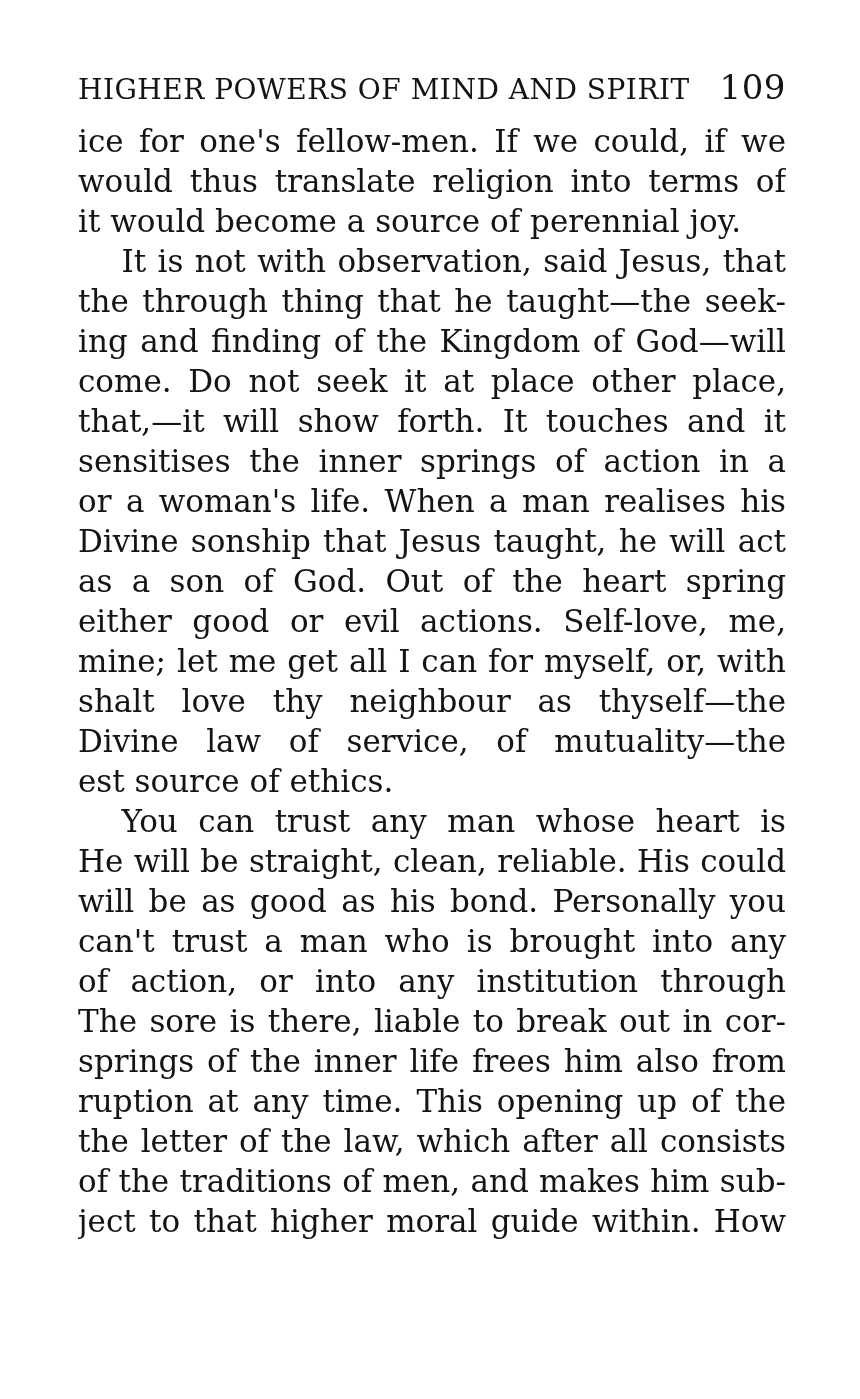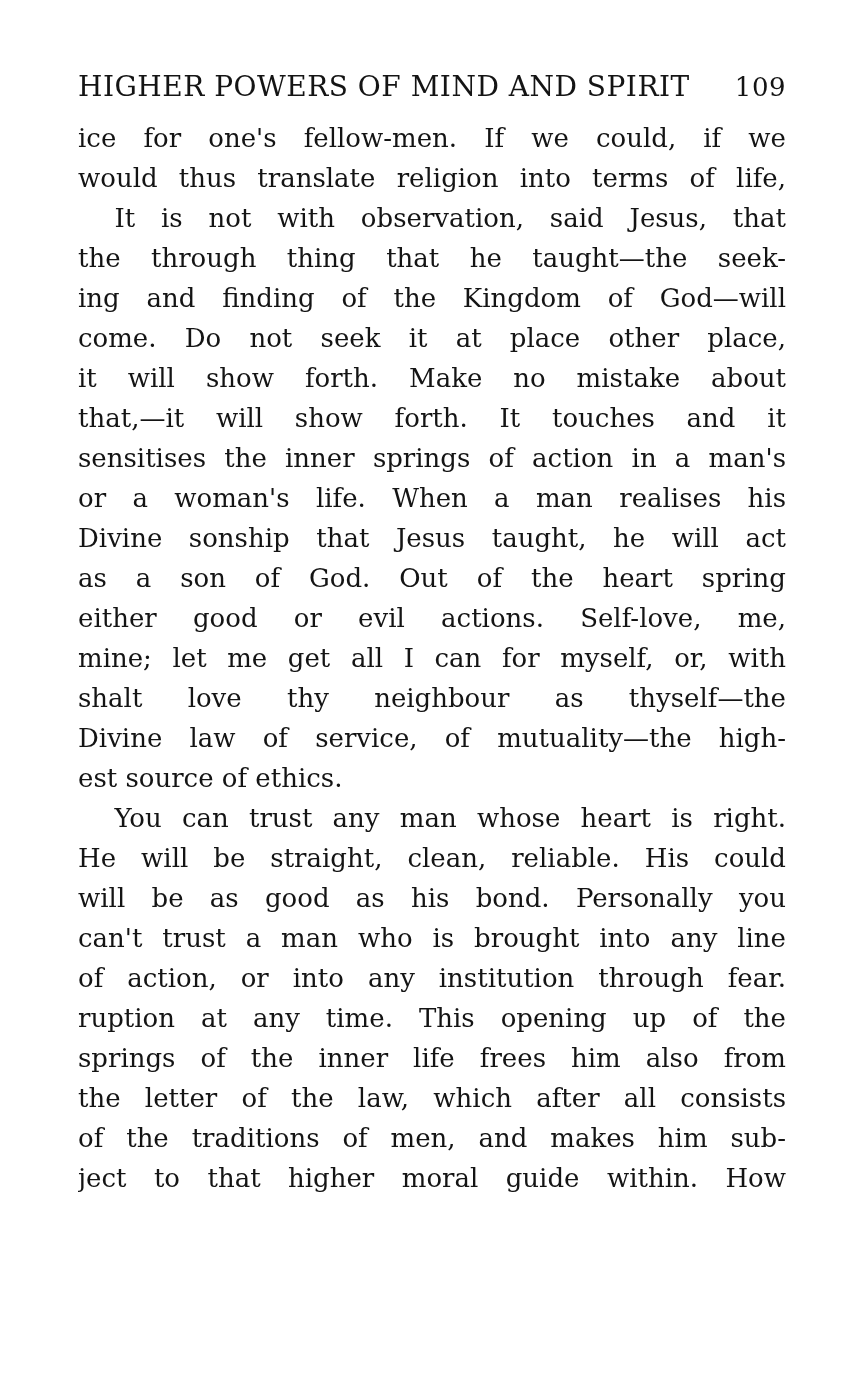--- a/index.html
+++ b/index.html
@@ -30,26 +30,26 @@
     font-size: 28px;
     line-height: 34px;
     letter-spacing: 0.5px;
     white-space: nowrap;
     margin-bottom: 14px;
   }
   .running-head .title {
     font-variant: normal;
   }
   .running-head .folio {
-    font-size: 26px;
+    font-size: 34px;
     font-feature-settings: "onum" 1;
     margin-left: 18px;
   }
   .body-text {
-    font-size: 26px;
+    font-size: 31px;
   }
   .para {
     margin: 0;
   }
   .line {
     height: 40px;
     line-height: 40px;
     text-align: justify;
     text-align-last: justify;
     white-space: normal;
@@ -68,45 +68,46 @@
 <div class="page">
   <div class="content">
     <div class="running-head">
       <span class="title">HIGHER POWERS OF MIND AND SPIRIT</span>
       <span class="folio">109</span>
     </div>
     <div class="body-text">
         <div class="para">
           <div class="line">ice for one's fellow-men.  If we could, if we</div>
           <div class="line">would thus translate religion into terms of life,</div>
+          <div class="line last">it would become a source of perennial joy.</div>
         </div>
         <div class="para indent">
           <div class="line">It is not with observation, said Jesus, that</div>
           <div class="line">the through thing that he taught—the seek-</div>
           <div class="line">ing and finding of the Kingdom of God—will</div>
           <div class="line">come.  Do not seek it at place other place,</div>
-          <div class="line">it will show forth.  Make no mistake about</div>
           <div class="line">that,—it will show forth.  It touches and it</div>
           <div class="line">sensitises the inner springs of action in a man's</div>
           <div class="line">or a woman's life.  When a man realises his</div>
           <div class="line">Divine sonship that Jesus taught, he will act</div>
           <div class="line">as a son of God.  Out of the heart spring</div>
           <div class="line">either good or evil actions.  Self-love, me,</div>
           <div class="line">mine; let me get all I can for myself, or, with</div>
           <div class="line">shalt love thy neighbour as thyself—the</div>
           <div class="line">Divine law of service, of mutuality—the high-</div>
           <div class="line last">est source of ethics.</div>
         </div>
         <div class="para indent">
           <div class="line">You can trust any man whose heart is right.</div>
           <div class="line">He will be straight, clean, reliable.  His could</div>
           <div class="line">will be as good as his bond.  Personally you</div>
           <div class="line">can't trust a man who is brought into any line</div>
           <div class="line">of action, or into any institution through fear.</div>
+          <div class="line">The sore is there, liable to break out in cor-</div>
+          <div class="line">springs of the inner life frees him also from</div>
           <div class="line">ruption at any time.  This opening up of the</div>
-          <div class="line">springs of the inner life frees him also from</div>
           <div class="line">the letter of the law, which after all consists</div>
           <div class="line">of the traditions of men, and makes him sub-</div>
           <div class="line">ject to that higher moral guide within.  How</div>
         </div>
       </div>
   </div>
 </div>
 
 </body></html>

